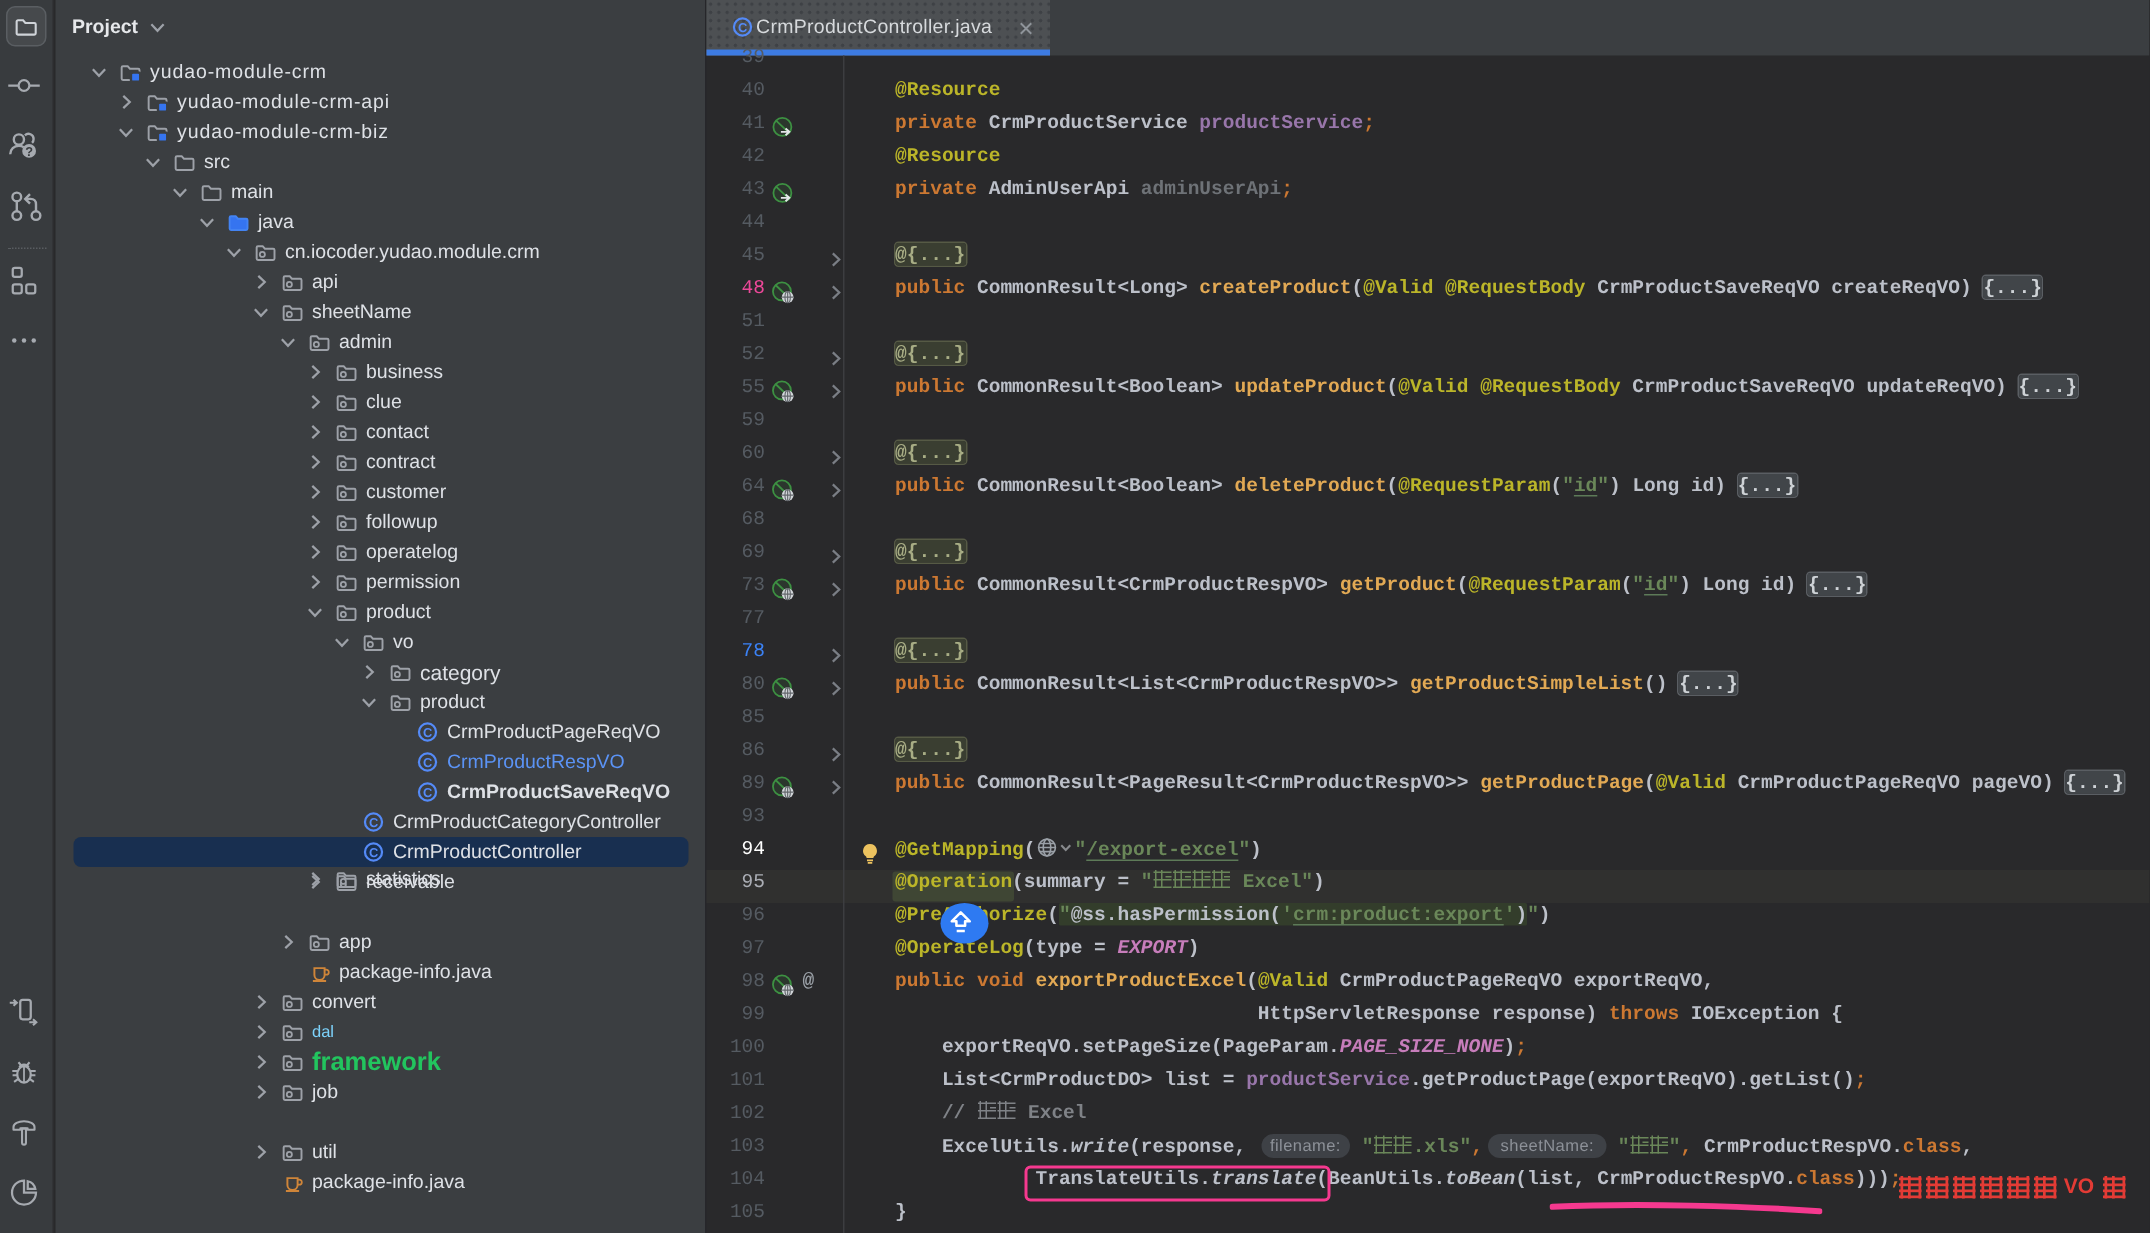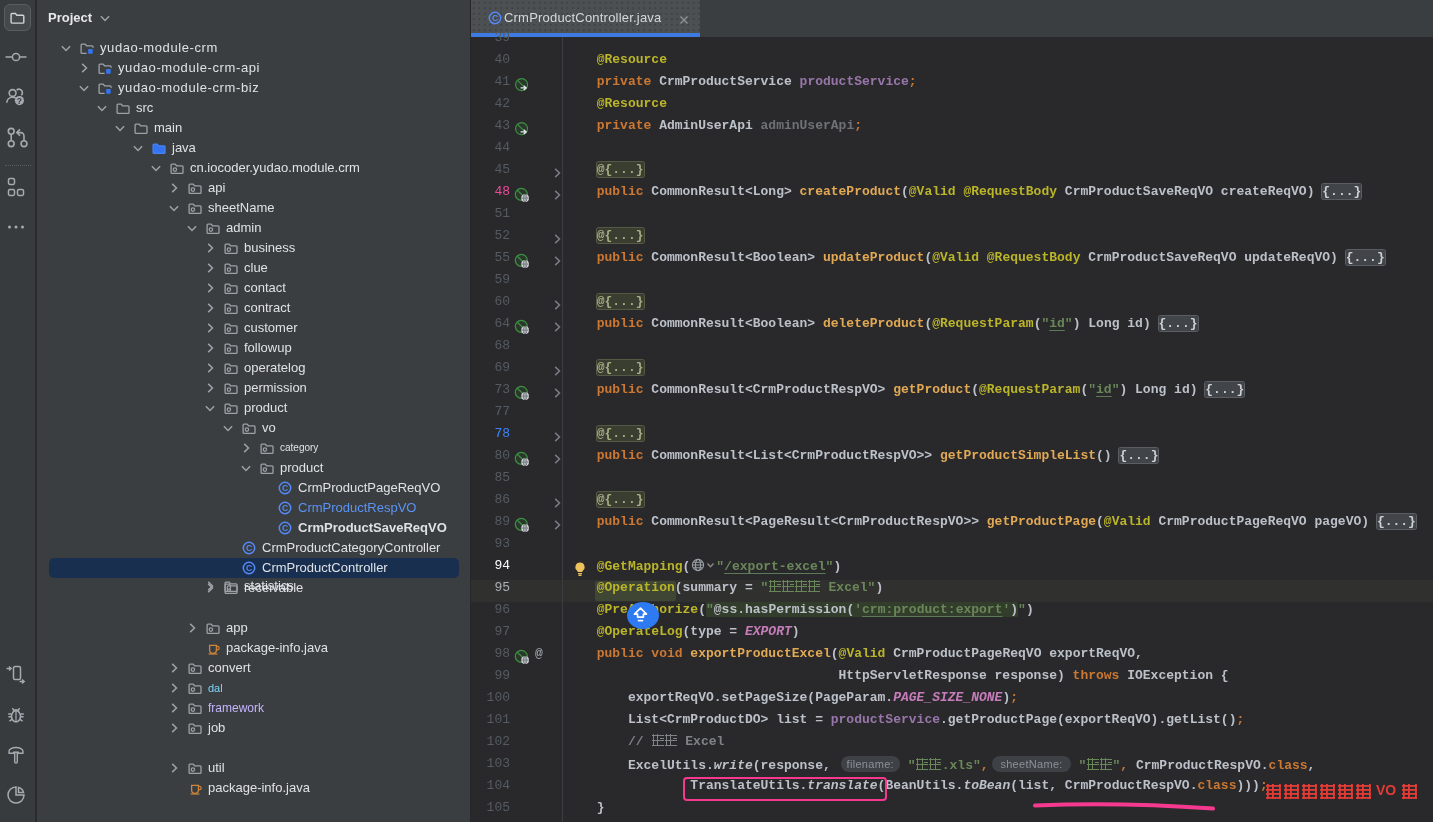--- a/index.html
+++ b/index.html
@@ -298,21 +298,21 @@
       <div style="position:absolute;left:225px;top:0;height:20px;line-height:20px;font-size:13px;font-weight:400;letter-spacing:0;color:#dee1e6;white-space:nowrap">vo</div>
     </div>
     <div style="position:absolute;left:0;top:438px;width:470px;height:20px">
       <div style="position:absolute;left:201px;top:2px"><svg style="" width="16" height="16" viewBox="0 0 16 16" fill="none">
           <path d="M6.2 3.9 l4.3 4.1 -4.3 4.1" stroke="#9da1a8" stroke-width="1.5"></path>
         </svg></div>
       <div style="position:absolute;left:222px;top:2px"><svg style="" width="16" height="16" viewBox="0 0 16 16" fill="none">
           <path d="M2.1 12.4 V5.0 c0-.5.4-.9.9-.9 h3.1 l1.5 1.7 h5.5 c.5 0 .9.4.9.9 v5.7 c0 .5-.4.9-.9.9 H3 c-.5 0-.9-.4-.9-.9 Z" stroke="#9da1a8" stroke-width="1.3"></path>
           <circle cx="5.9" cy="9.6" r="1.7" stroke="#9da1a8" stroke-width="1.2" fill="#3b3e41"></circle>
         </svg></div>
-      <div style="position:absolute;left:243px;top:0;height:20px;line-height:20px;font-size:10px;font-weight:400;letter-spacing:0;color:#dee1e6;white-space:nowrap">category</div>
+      <div style="position:absolute;left:243px;top:0;height:20px;line-height:20px;font-size:14px;font-weight:400;letter-spacing:0;color:#dee1e6;white-space:nowrap">category</div>
     </div>
     <div style="position:absolute;left:0;top:458px;width:470px;height:20px">
       <div style="position:absolute;left:201px;top:2px"><svg style="" width="16" height="16" viewBox="0 0 16 16" fill="none">
           <path d="M3.9 6.2 l4.1 4.3 4.1-4.3" stroke="#9da1a8" stroke-width="1.5"></path>
         </svg></div>
       <div style="position:absolute;left:222px;top:2px"><svg style="" width="16" height="16" viewBox="0 0 16 16" fill="none">
           <path d="M2.1 12.4 V5.0 c0-.5.4-.9.9-.9 h3.1 l1.5 1.7 h5.5 c.5 0 .9.4.9.9 v5.7 c0 .5-.4.9-.9.9 H3 c-.5 0-.9-.4-.9-.9 Z" stroke="#9da1a8" stroke-width="1.3"></path>
           <circle cx="5.9" cy="9.6" r="1.7" stroke="#9da1a8" stroke-width="1.2" fill="#3b3e41"></circle>
         </svg></div>
       <div style="position:absolute;left:243px;top:0;height:20px;line-height:20px;font-size:13px;font-weight:400;letter-spacing:0;color:#dee1e6;white-space:nowrap">product</div>
@@ -411,21 +411,21 @@
       <div style="position:absolute;left:171px;top:0;height:20px;line-height:20px;font-size:11px;font-weight:400;letter-spacing:0;color:#7dd3fc;white-space:nowrap">dal</div>
     </div>
     <div style="position:absolute;left:0;top:698px;width:470px;height:20px">
       <div style="position:absolute;left:129px;top:2px"><svg style="" width="16" height="16" viewBox="0 0 16 16" fill="none">
           <path d="M6.2 3.9 l4.3 4.1 -4.3 4.1" stroke="#9da1a8" stroke-width="1.5"></path>
         </svg></div>
       <div style="position:absolute;left:150px;top:2px"><svg style="" width="16" height="16" viewBox="0 0 16 16" fill="none">
           <path d="M2.1 12.4 V5.0 c0-.5.4-.9.9-.9 h3.1 l1.5 1.7 h5.5 c.5 0 .9.4.9.9 v5.7 c0 .5-.4.9-.9.9 H3 c-.5 0-.9-.4-.9-.9 Z" stroke="#9da1a8" stroke-width="1.3"></path>
           <circle cx="5.9" cy="9.6" r="1.7" stroke="#9da1a8" stroke-width="1.2" fill="#3b3e41"></circle>
         </svg></div>
-      <div style="position:absolute;left:171px;top:0;height:20px;line-height:20px;font-size:12px;font-weight:400;letter-spacing:0;color:#c4b5fd;white-space:nowrap">framework</div>
+      <div style="position:absolute;left:171px;top:0;height:20px;line-height:20px;font-size:17px;font-weight:700;letter-spacing:0;color:#22c55e;white-space:nowrap">framework</div>
     </div>
     <div style="position:absolute;left:0;top:718px;width:470px;height:20px">
       <div style="position:absolute;left:129px;top:2px"><svg style="" width="16" height="16" viewBox="0 0 16 16" fill="none">
           <path d="M6.2 3.9 l4.3 4.1 -4.3 4.1" stroke="#9da1a8" stroke-width="1.5"></path>
         </svg></div>
       <div style="position:absolute;left:150px;top:2px"><svg style="" width="16" height="16" viewBox="0 0 16 16" fill="none">
           <path d="M2.1 12.4 V5.0 c0-.5.4-.9.9-.9 h3.1 l1.5 1.7 h5.5 c.5 0 .9.4.9.9 v5.7 c0 .5-.4.9-.9.9 H3 c-.5 0-.9-.4-.9-.9 Z" stroke="#9da1a8" stroke-width="1.3"></path>
           <circle cx="5.9" cy="9.6" r="1.7" stroke="#9da1a8" stroke-width="1.2" fill="#3b3e41"></circle>
         </svg></div>
       <div style="position:absolute;left:171px;top:0;height:20px;line-height:20px;font-size:13px;font-weight:400;letter-spacing:0;color:#dee1e6;white-space:nowrap">job</div>

